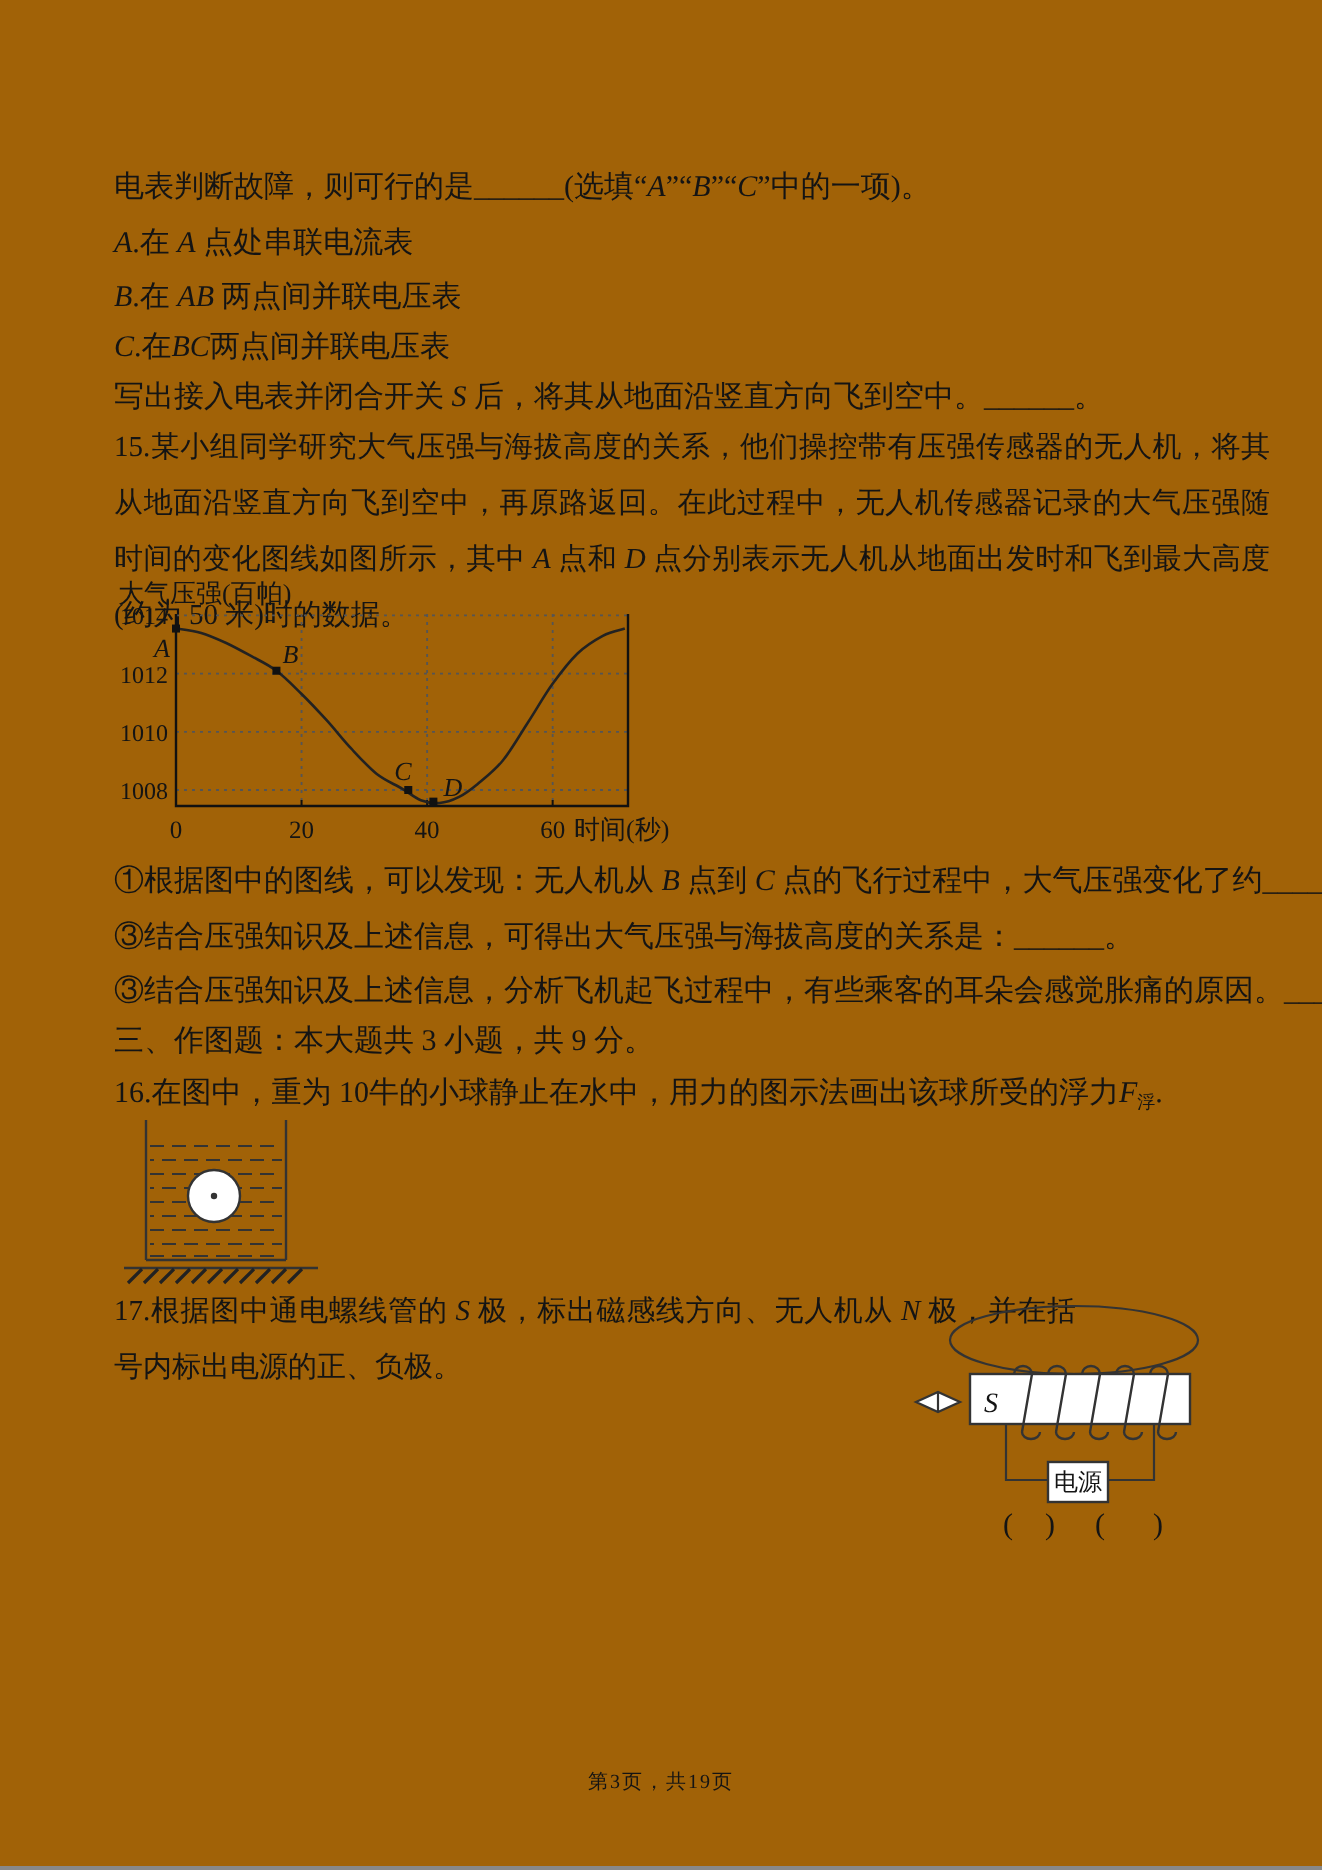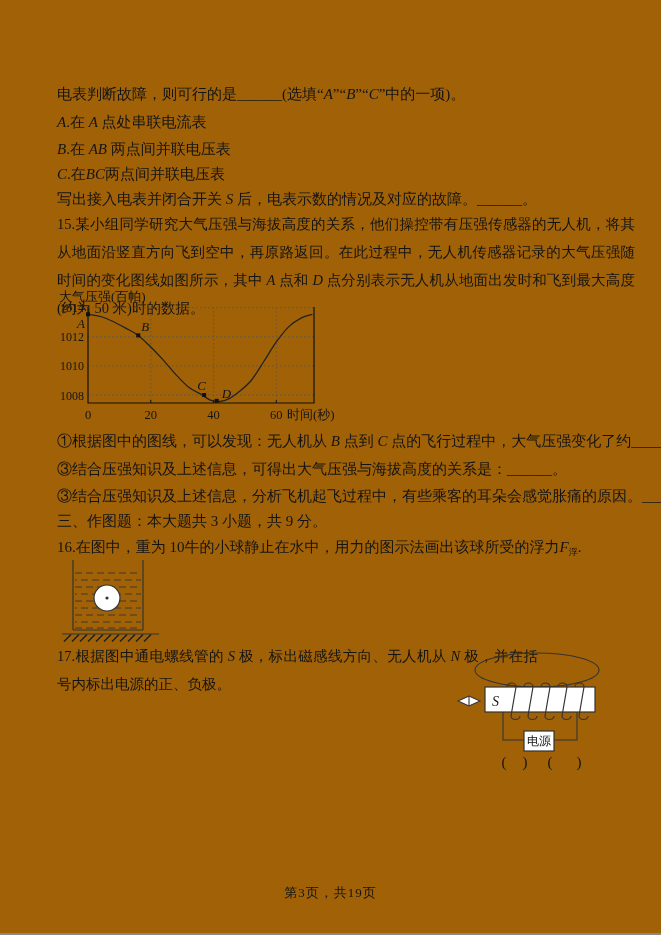--- a/index.html
+++ b/index.html
@@ -4,37 +4,37 @@
 <style>
   html,body{margin:0;padding:0;background:#888;}
   .page{position:relative;width:661px;height:933px;background:#a16207;color:#141414;
         font-family:"Liberation Serif","DejaVu Serif",serif;overflow:hidden;}
   .t{position:absolute;left:57px;font-size:15px;line-height:20px;white-space:nowrap;}
   .para{position:absolute;left:57px;font-size:14.5px;line-height:28px;text-align:justify;}
   .it{font-style:italic;}
   .sub{font-size:9px;vertical-align:-3px;}
   .bold{font-weight:normal;}
   .footer{position:absolute;top:884px;left:0;width:661px;text-align:center;
-          font-size:13px;letter-spacing:1px;}
+          font-size:10px;letter-spacing:1px;}
   svg{position:absolute;overflow:visible;}
   svg text{font-family:"Liberation Serif","DejaVu Serif",serif;fill:#141414;}
   .grid{stroke:#555;stroke-width:0.9;stroke-dasharray:1.5,2.5;fill:none;}
   .wdash{stroke:#333;stroke-width:0.9;stroke-dasharray:7,4;}
   .stroke{stroke:#333;fill:none;stroke-width:1.2;}
 </style>
 </head>
 <body>
 
 <div class="page">
 
   <div class="t" style="top:84px"><span>电表判断故障，则可行的是______(选填“</span><span class="it">A</span><span>”“</span><span class="it">B</span><span>”“</span><span class="it">C</span><span>”中的一项)。</span></div>
   <div class="t" style="top:112px"><span class="it">A</span><span>.在 </span><span class="it">A</span><span> 点处串联电流表</span></div>
   <div class="t" style="top:164px"><span class="it">C</span><span>.在</span><span class="it">BC</span><span>两点间并联电压表</span></div>
   <div class="t" style="top:139px"><span class="it">B</span><span>.在 </span><span class="it">AB</span><span> 两点间并联电压表</span></div>
-  <div class="t" style="top:189px"><span>写出接入电表并闭合开关 </span><span class="it">S</span><span> 后，电表示数的情况及对应的故障。______。</span></div>
+  <div class="t" style="top:189px"><span>写出接入电表并闭合开关 </span><span class="it">S</span><span> 后，将其从地面沿竖直方向飞到空中。______。</span></div>
 
   <div class="para" style="top:210px;width:578px"><span>15.某小组同学研究大气压强与海拔高度的关系，他们操控带有压强传感器的无人机，将其从地面沿竖直方向飞到空中，再原路返回。在此过程中，无人机传感器记录的大气压强随时间的变化图线如图所示，其中 </span><span class="it">A</span><span> 点和 </span><span class="it">D</span><span> 点分别表示无人机从地面出发时和飞到最大高度(约为 50 米)时的数据。</span></div>
 
   <svg id="chart-svg" style="left:57px;top:290px" width="300" height="140" viewBox="0 0 300 140">
       <line x1="31" y1="17.72727272727208" x2="257" y2="17.72727272727208" class="grid"></line>
       <text x="27" y="22.22727272727208" text-anchor="end" font-size="12">1014</text>
       <line x1="31" y1="46.81818181818157" x2="257" y2="46.81818181818157" class="grid"></line>
       <text x="27" y="51.31818181818157" text-anchor="end" font-size="12">1012</text>
       <line x1="31" y1="75.90909090909106" x2="257" y2="75.90909090909106" class="grid"></line>
       <text x="27" y="80.40909090909106" text-anchor="end" font-size="12">1010</text>

